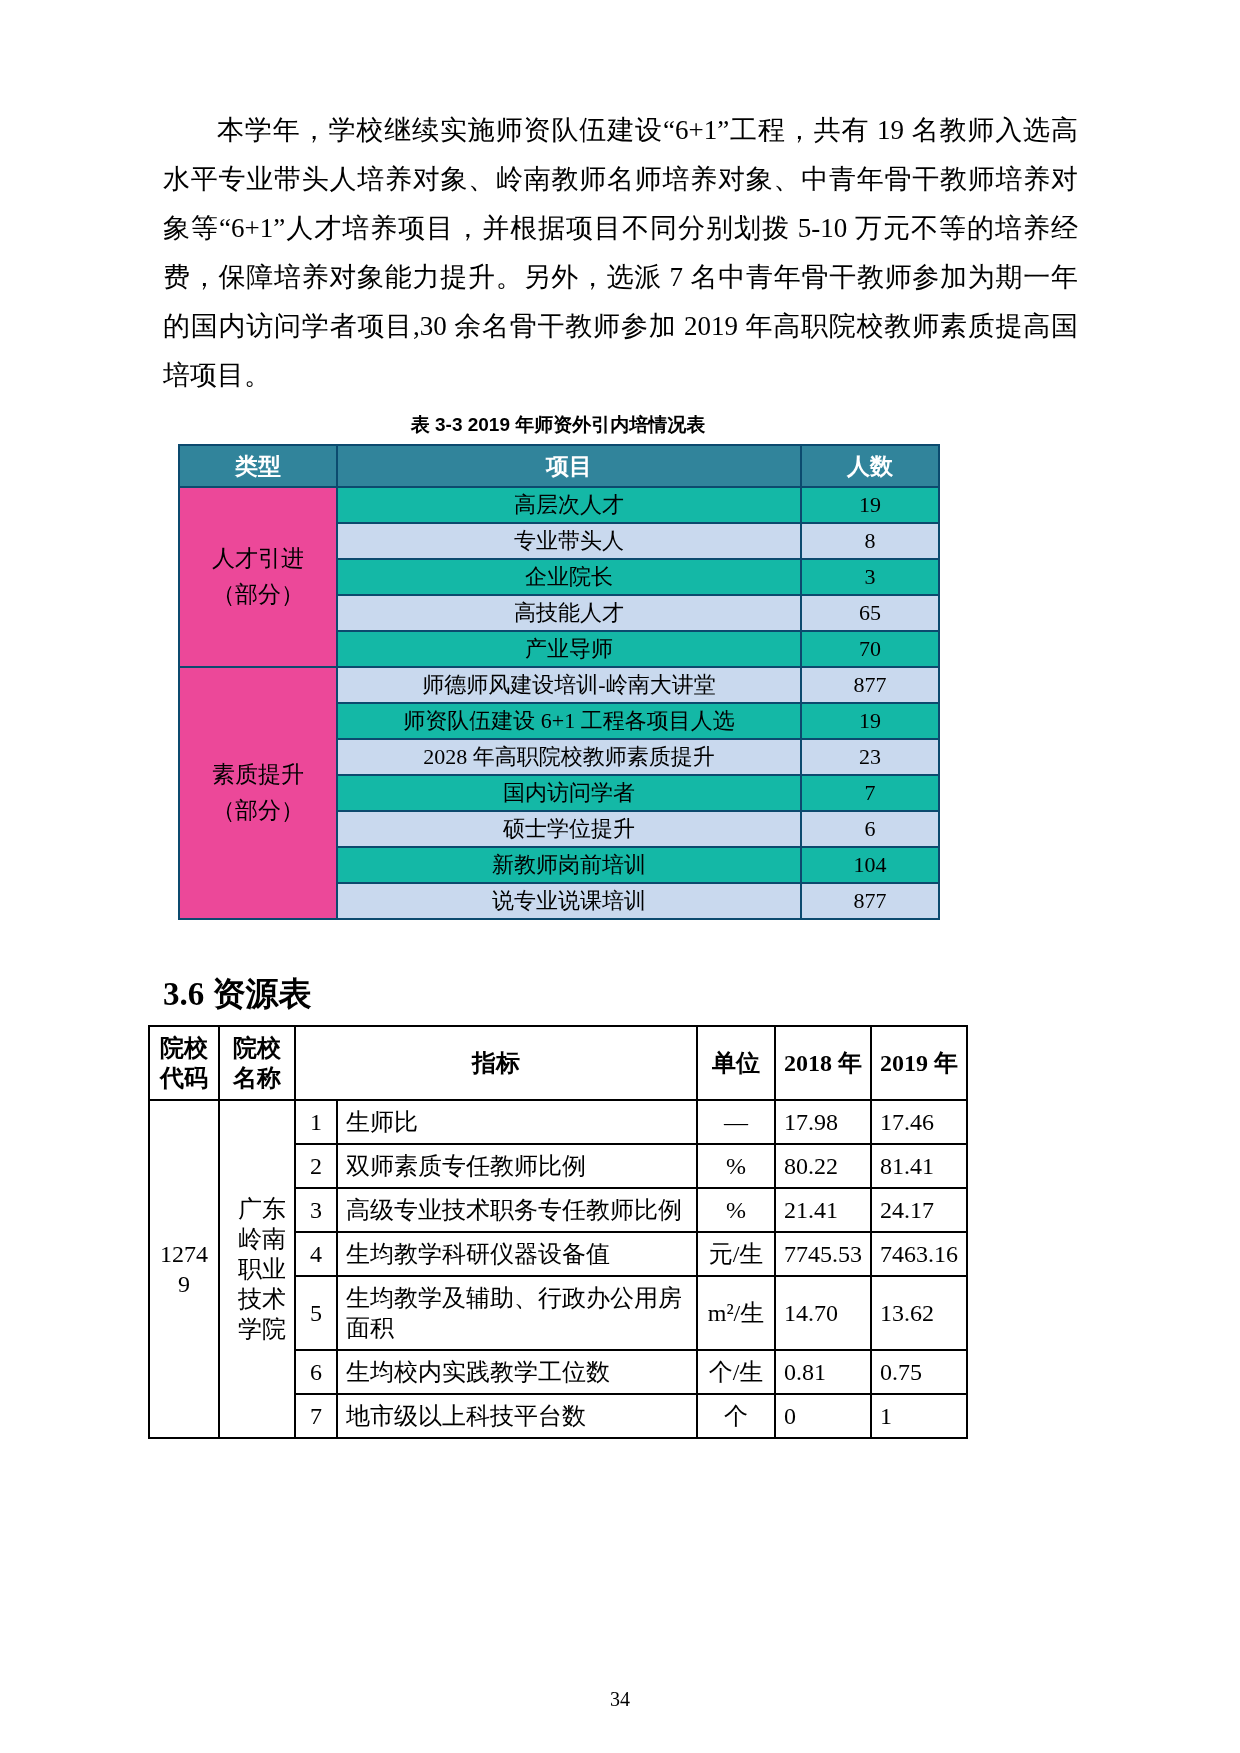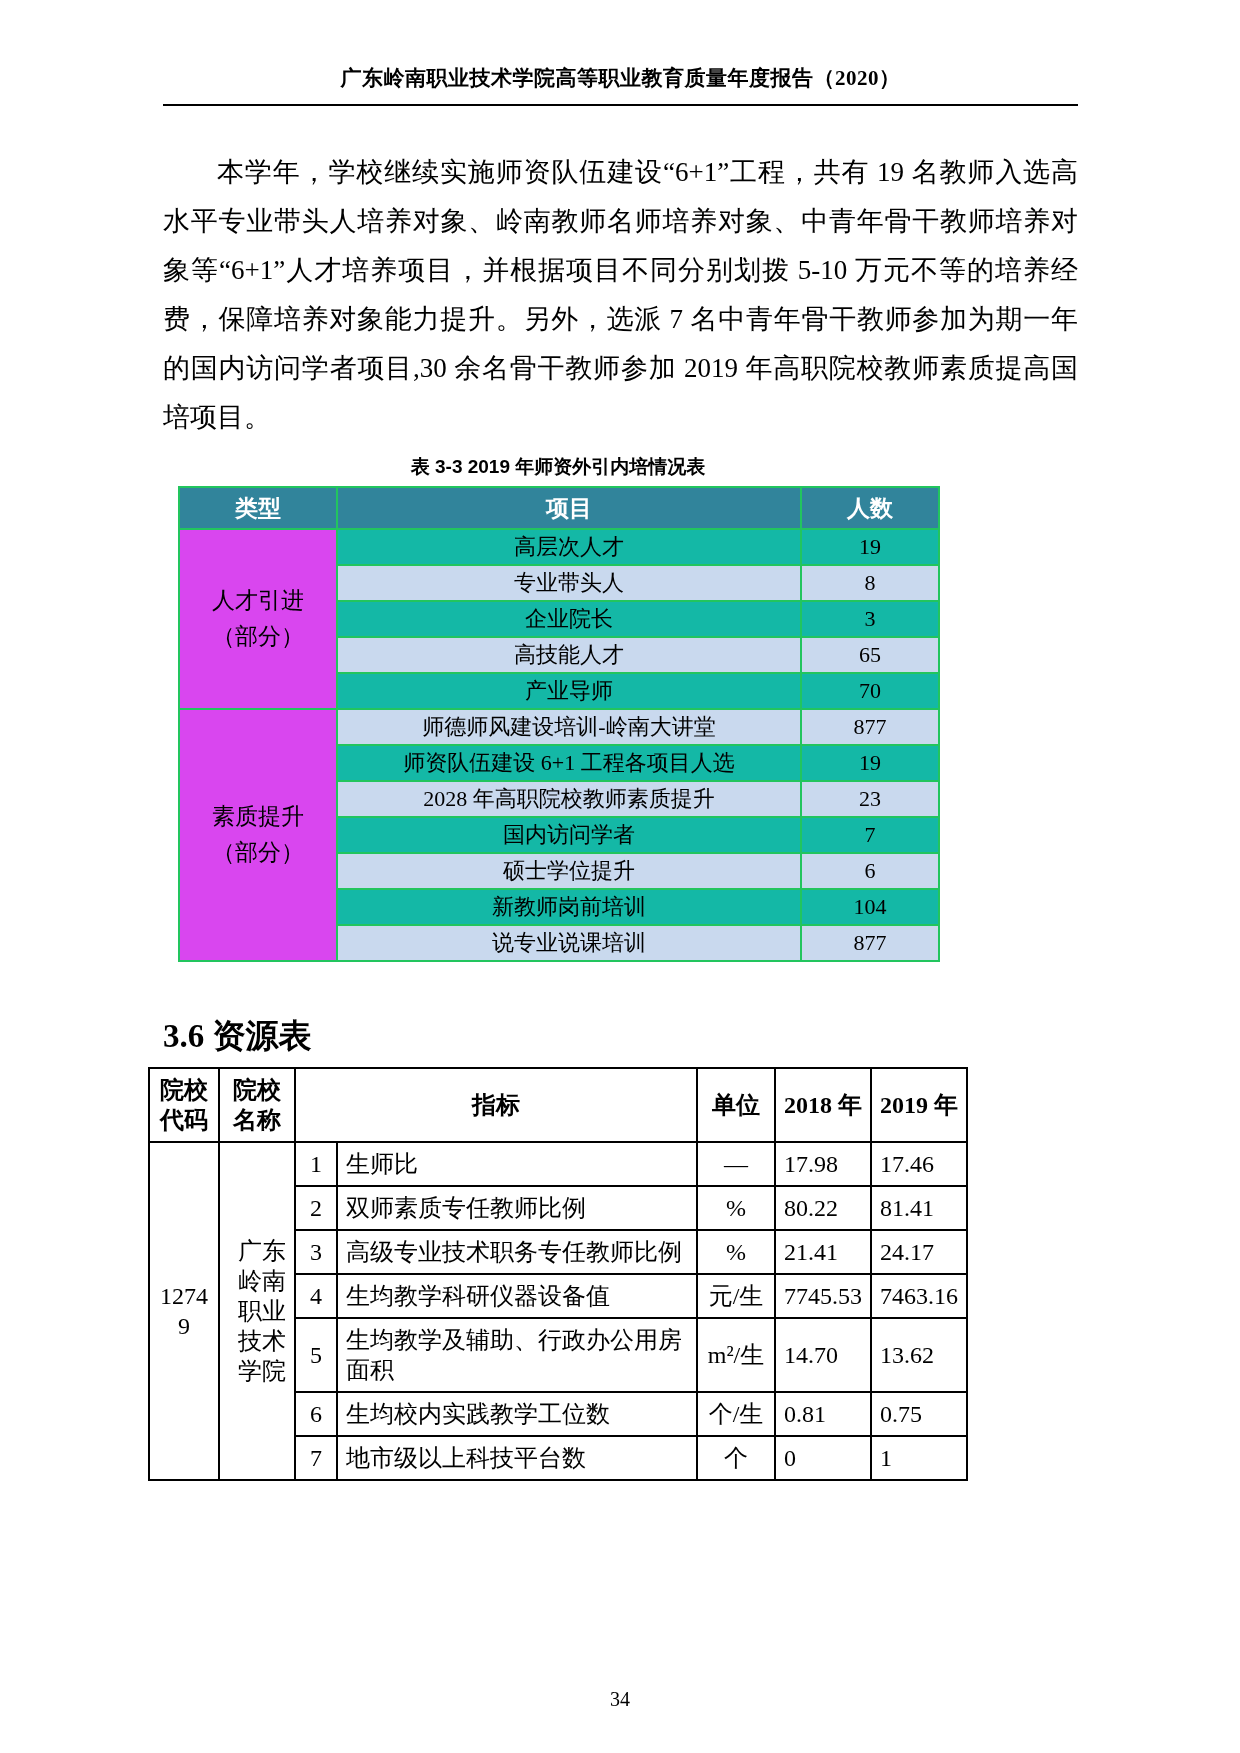--- a/index.html
+++ b/index.html
@@ -51,41 +51,41 @@
 
   
   table.t1 {
     margin-top: 6px;
     margin-left: 15px;
     width: 760px;
     border-collapse: collapse;
     table-layout: fixed;
   }
   .t1 th, .t1 td {
-    border: 2px solid #22c55e;
+    border: 2px solid #0c4a6e;
     text-align: center;
     vertical-align: middle;
   }
   .t1 th {
     background: #31849b;
     color: #ffffff;
     font-family: "Liberation Sans", "DejaVu Sans", sans-serif;
     font-weight: bold;
     font-size: 23px;
     height: 42px;
   }
   .t1 td {
     font-size: 22px;
     height: 30px;
     padding: 2px 6px;
   }
   .t1 tr.rl td { background: #14b8a6; }
   .t1 tr.rd td { background: #c9d9ee; }
   .t1 tr td.cat {
-    background: #d946ef;
+    background: #ec4899;
     white-space: pre-line;
     line-height: 1.55;
     font-size: 23px;
   }
 
   
   .section-heading {
     margin-top: 52px;
     font-size: 33px;
     font-weight: bold;
@@ -124,24 +124,20 @@
     text-align: center;
     font-size: 20px;
   }
 </style>
 </head>
 <body>
 
 <div class="page">
   <div class="content">
 
-    <div>
-      <div class="header-title">广东岭南职业技术学院高等职业教育质量年度报告（2020）</div>
-      <hr class="header-rule">
-    </div>
 
     <p class="body-paragraph">本学年，学校继续实施师资队伍建设“6+1”工程，共有 19 名教师入选高水平专业带头人培养对象、岭南教师名师培养对象、中青年骨干教师培养对象等“6+1”人才培养项目，并根据项目不同分别划拨 5-10 万元不等的培养经费，保障培养对象能力提升。另外，选派 7 名中青年骨干教师参加为期一年的国内访问学者项目,30 余名骨干教师参加 2019 年高职院校教师素质提高国培项目。</p>
 
     <div class="caption caption-t1">表 3-3 2019 年师资外引内培情况表</div>
 
     <table class="t1">
       <colgroup>
         <col style="width:158px">
           <col style="width:464px">
           <col style="width:138px">

